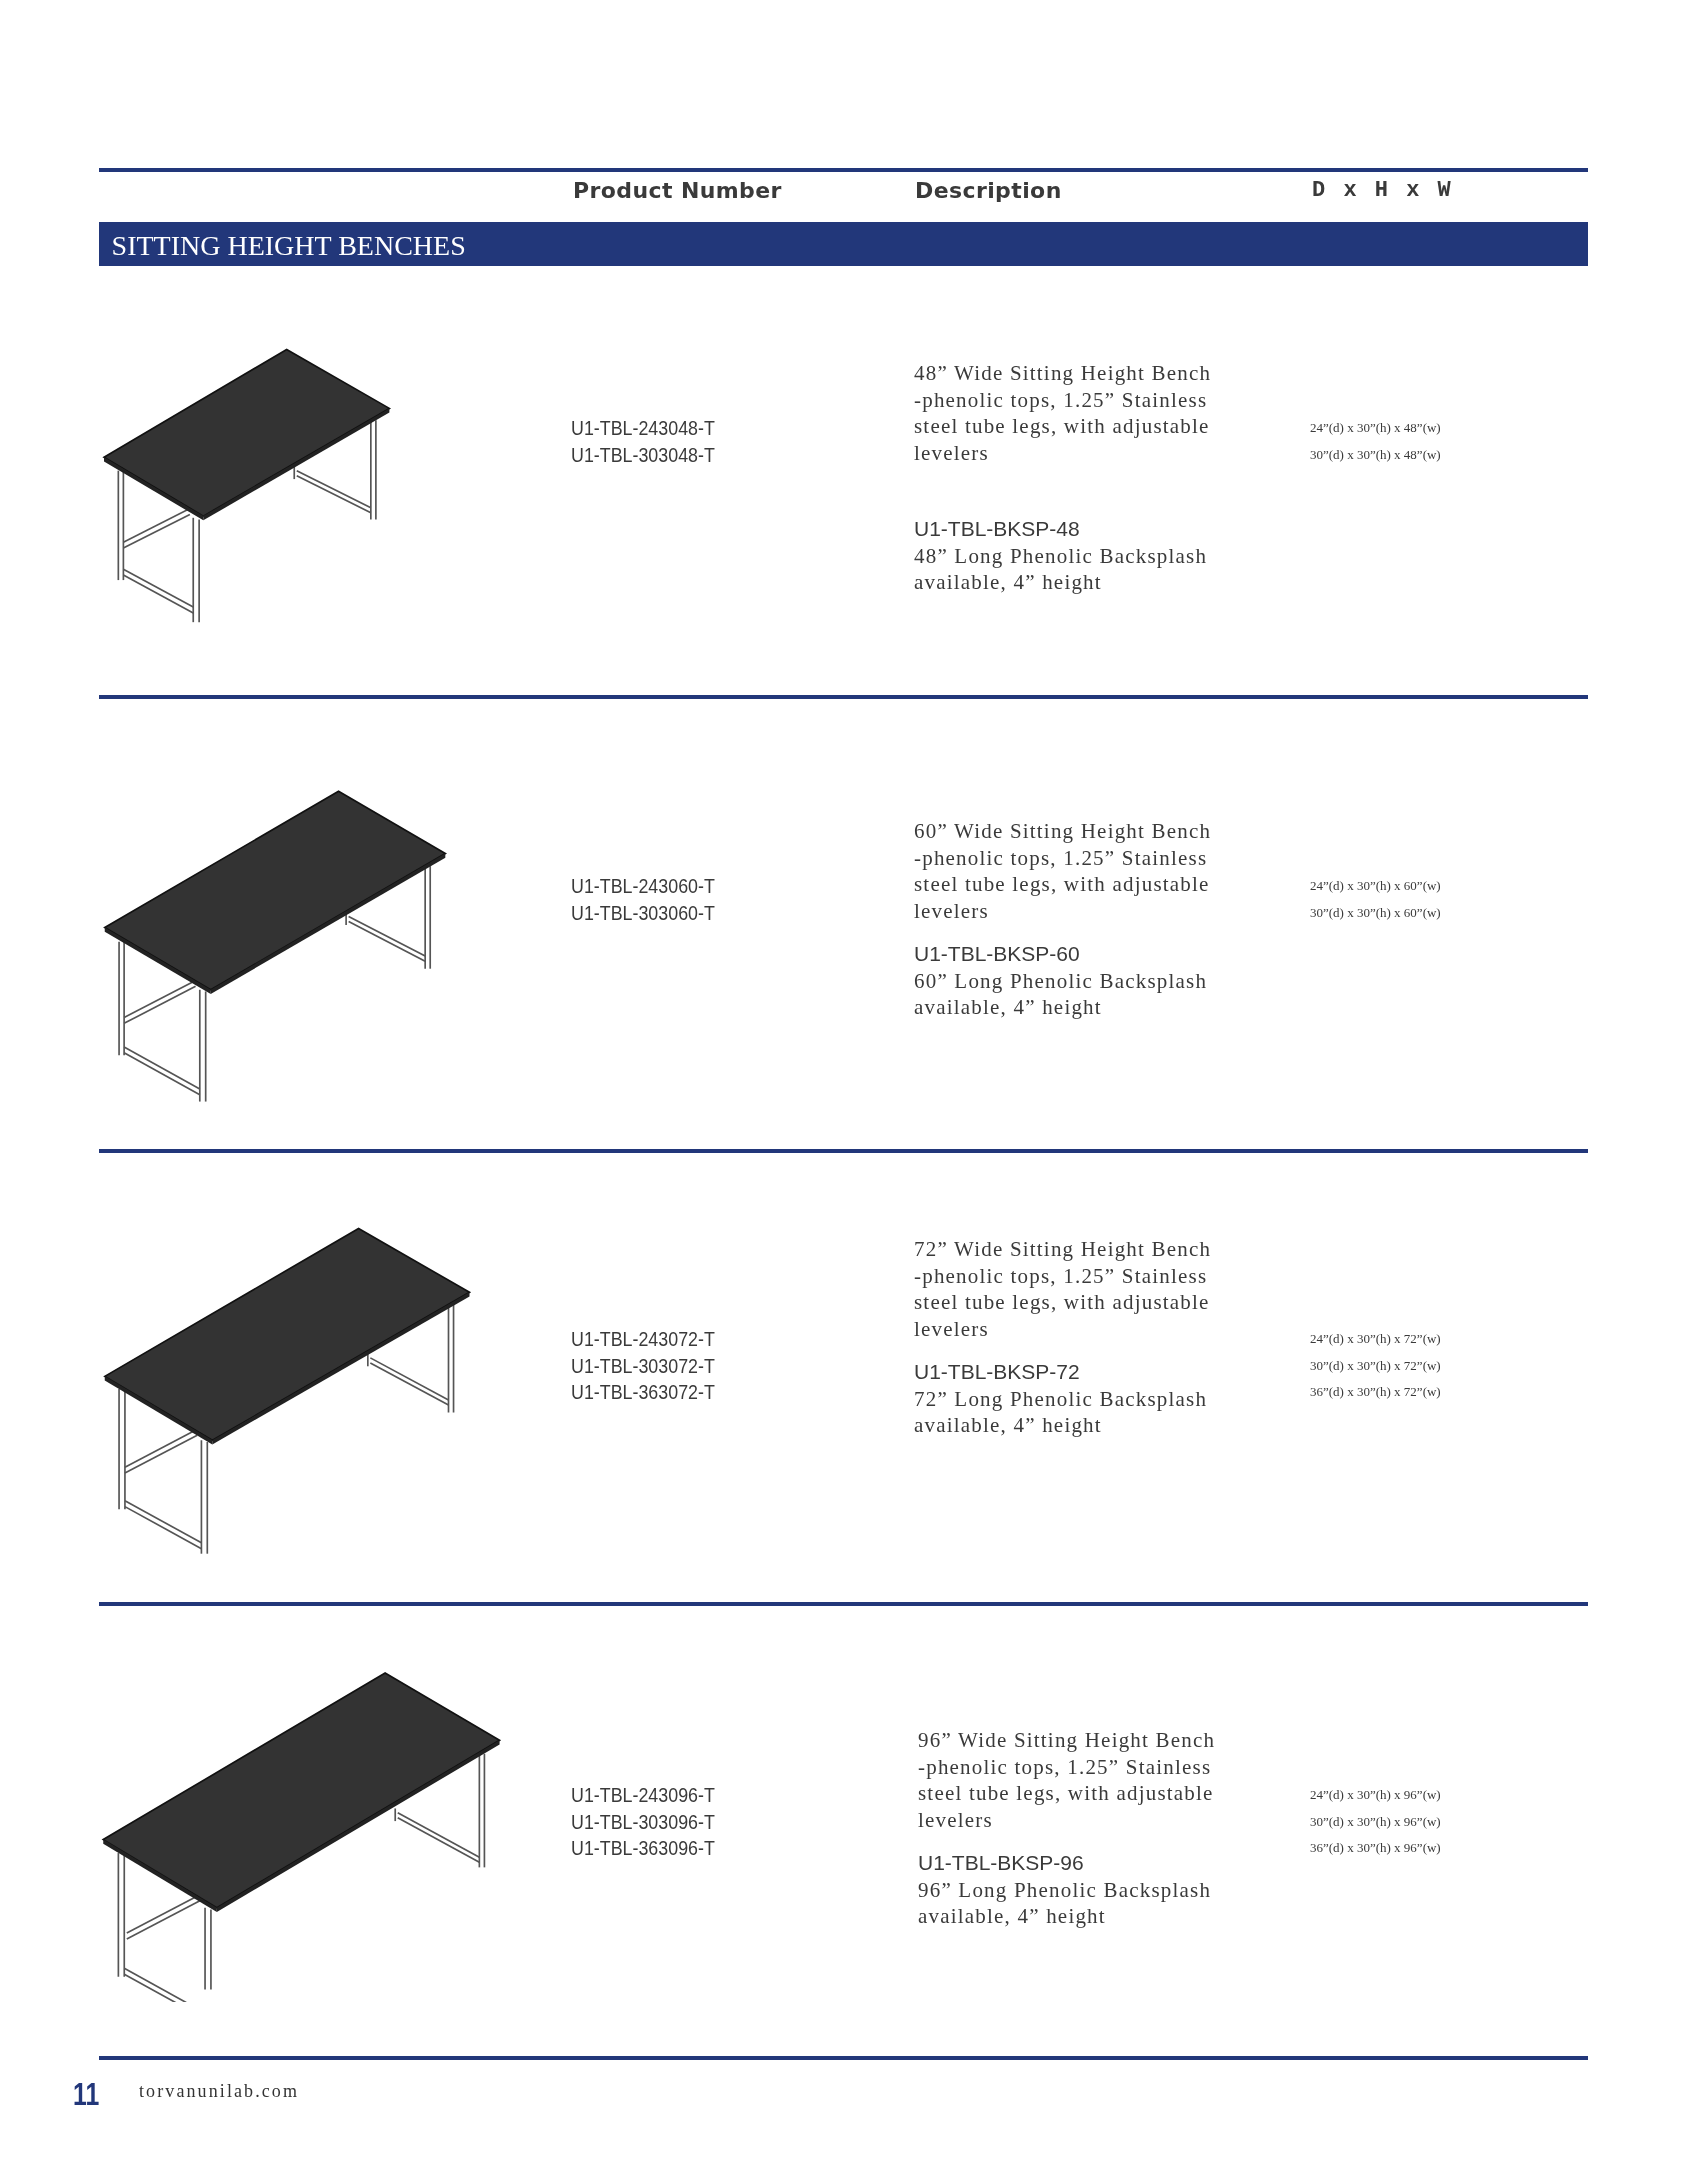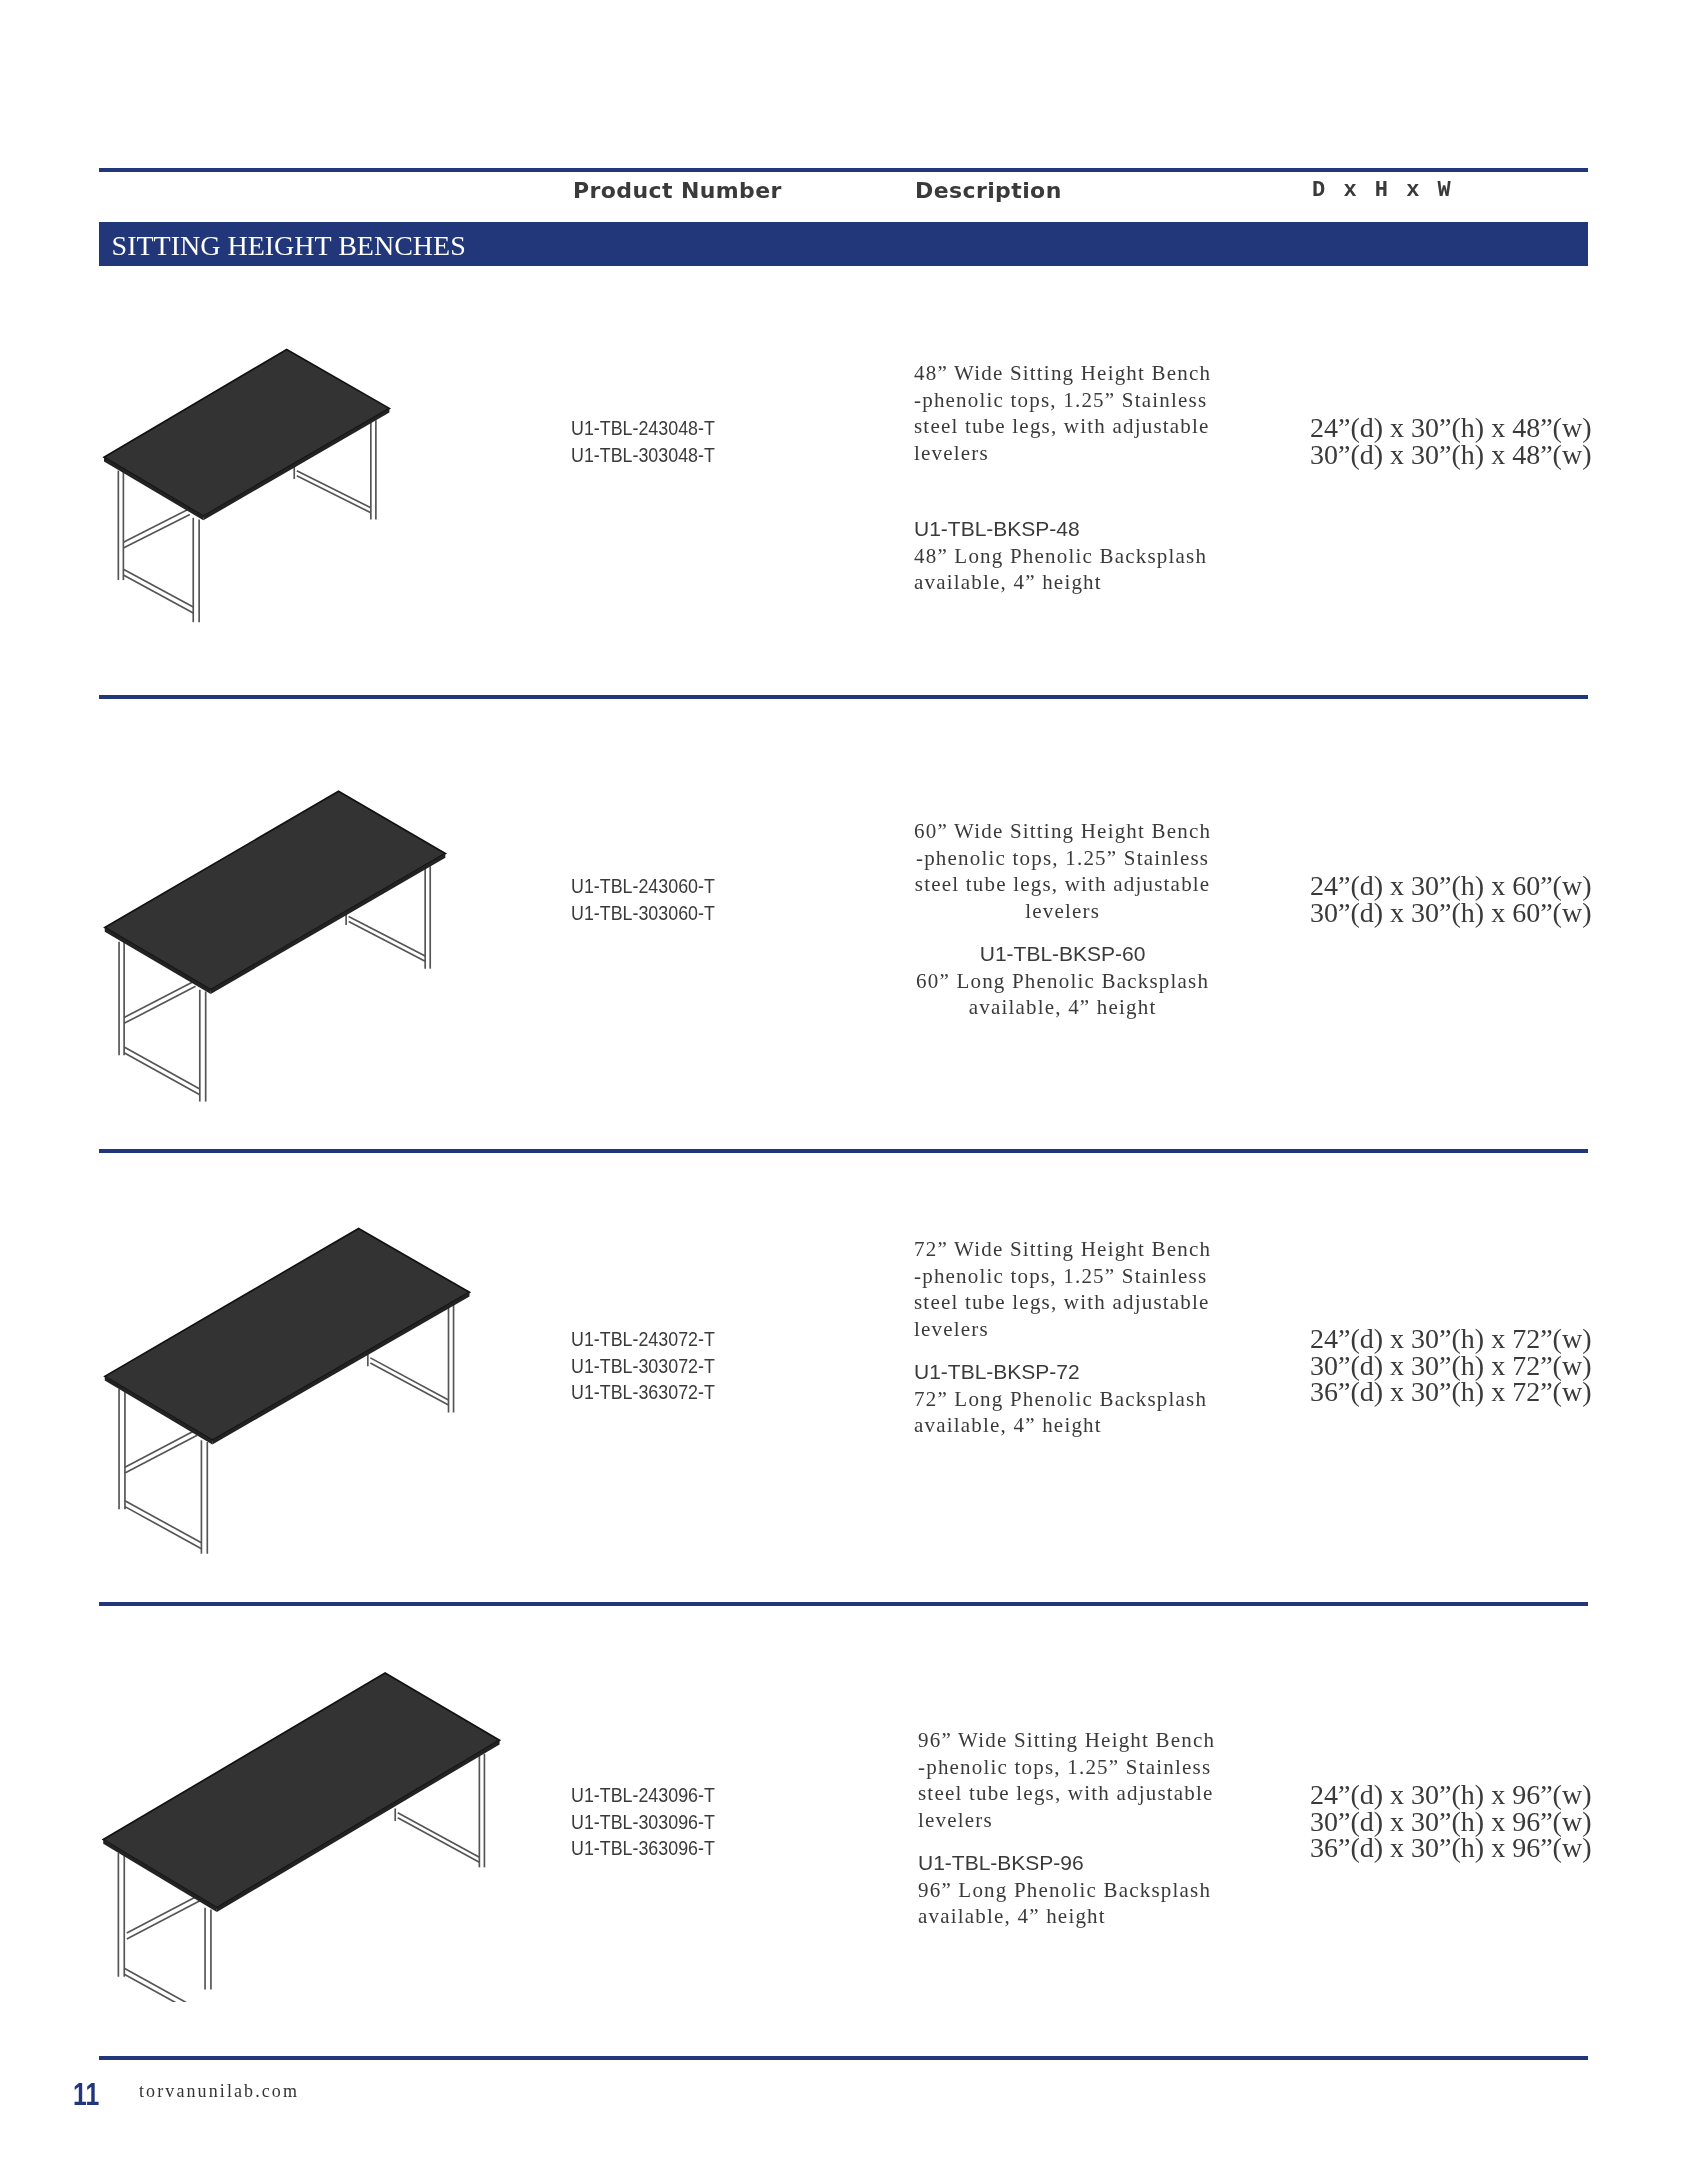--- a/index.html
+++ b/index.html
@@ -4,21 +4,21 @@
 <style>
   html, body { margin: 0; padding: 0; background: #ffffff; }
   body { width: 1687px; height: 2183px; position: relative; overflow: hidden; }
   .rule { position: absolute; left: 99px; width: 1489px; height: 4.2px; background: #22377a; }
   .colhead { position: absolute; top: 178px; font-family: "DejaVu Sans", sans-serif; font-weight: bold; font-size: 22px; color: #3a3a3a; letter-spacing: 0.4px; white-space: nowrap; }
   .band { position: absolute; left: 99px; top: 222px; width: 1489px; height: 44px; background: #22377a; }
   .band-label { position: absolute; left: 12.6px; top: 8.4px; font-family: "Liberation Serif", serif; font-size: 28px; color: #ffffff; white-space: nowrap; }
   .pn { position: absolute; left: 571px; font-family: "Liberation Sans", sans-serif; font-size: 21px; color: #3a3a3a; line-height: 26.5px; transform: scaleX(0.85); transform-origin: left top; white-space: nowrap; }
   .desc { position: absolute; left: 914px; font-family: "Liberation Serif", serif; font-size: 21px; color: #3a3a3a; line-height: 26.5px; letter-spacing: 1.2px; white-space: nowrap; }
   .bksp-code { font-family: "Liberation Sans", sans-serif; font-weight: normal; font-size: 21px; letter-spacing: 0; color: #3a3a3a; }
-  .dims { position: absolute; left: 1310px; font-family: "Liberation Serif", serif; font-size: 28px; color: #3a3a3a; line-height: 26.5px; white-space: nowrap; }
+  .dims { position: absolute; left: 1310px; font-family: "Liberation Serif", serif; font-size: 13px; color: #3a3a3a; line-height: 26.5px; white-space: nowrap; }
   .line { display: block; }
   .img { position: absolute; }
   .footer-num { position: absolute; left: 73px; top: 2077px; font-family: "Liberation Sans", sans-serif; font-weight: bold; font-size: 31px; color: #22377a; transform: scaleX(0.8); transform-origin: left top; }
   .footer-url { position: absolute; left: 139px; top: 2081px; font-family: "Liberation Serif", serif; font-size: 18px; color: #333333; letter-spacing: 2.1px; }
 </style>
 </head>
 <body>
 
 <div class="rule" style="top:168px;"></div>
 <div class="colhead" style="left:573px;">Product Number</div>
@@ -87,21 +87,21 @@
     <line x1="411" y1="1084" x2="411" y2="1100"></line>
   </g>
   <polygon points="124,1103 402,941 529,1015 250,1177" fill="#333333" stroke="#111" stroke-width="2"></polygon>
   <polygon points="124,1103 250,1177 250,1182 124,1108" fill="#222"></polygon>
   <polygon points="250,1177 529,1015 529,1020 250,1182" fill="#222"></polygon>
 </svg>
 <div class="pn" style="top:873px;">
   <span class="line">U1-TBL-243060-T</span>
   <span class="line">U1-TBL-303060-T</span>
 </div>
-<div class="desc" style="top:818px;text-align:center;">
+<div class="desc" style="top:818px;">
   <span class="line">60” Wide Sitting Height Bench</span>
   <span class="line">-phenolic tops, 1.25” Stainless</span>
   <span class="line">steel tube legs, with adjustable</span>
   <span class="line">levelers</span>
   <span class="line" style="height:17px;"></span>
   <span class="line bksp-code">U1-TBL-BKSP-60</span>
   <span class="line">60” Long Phenolic Backsplash</span>
   <span class="line">available, 4” height</span>
 </div>
 <div class="dims" style="top:873px;">

